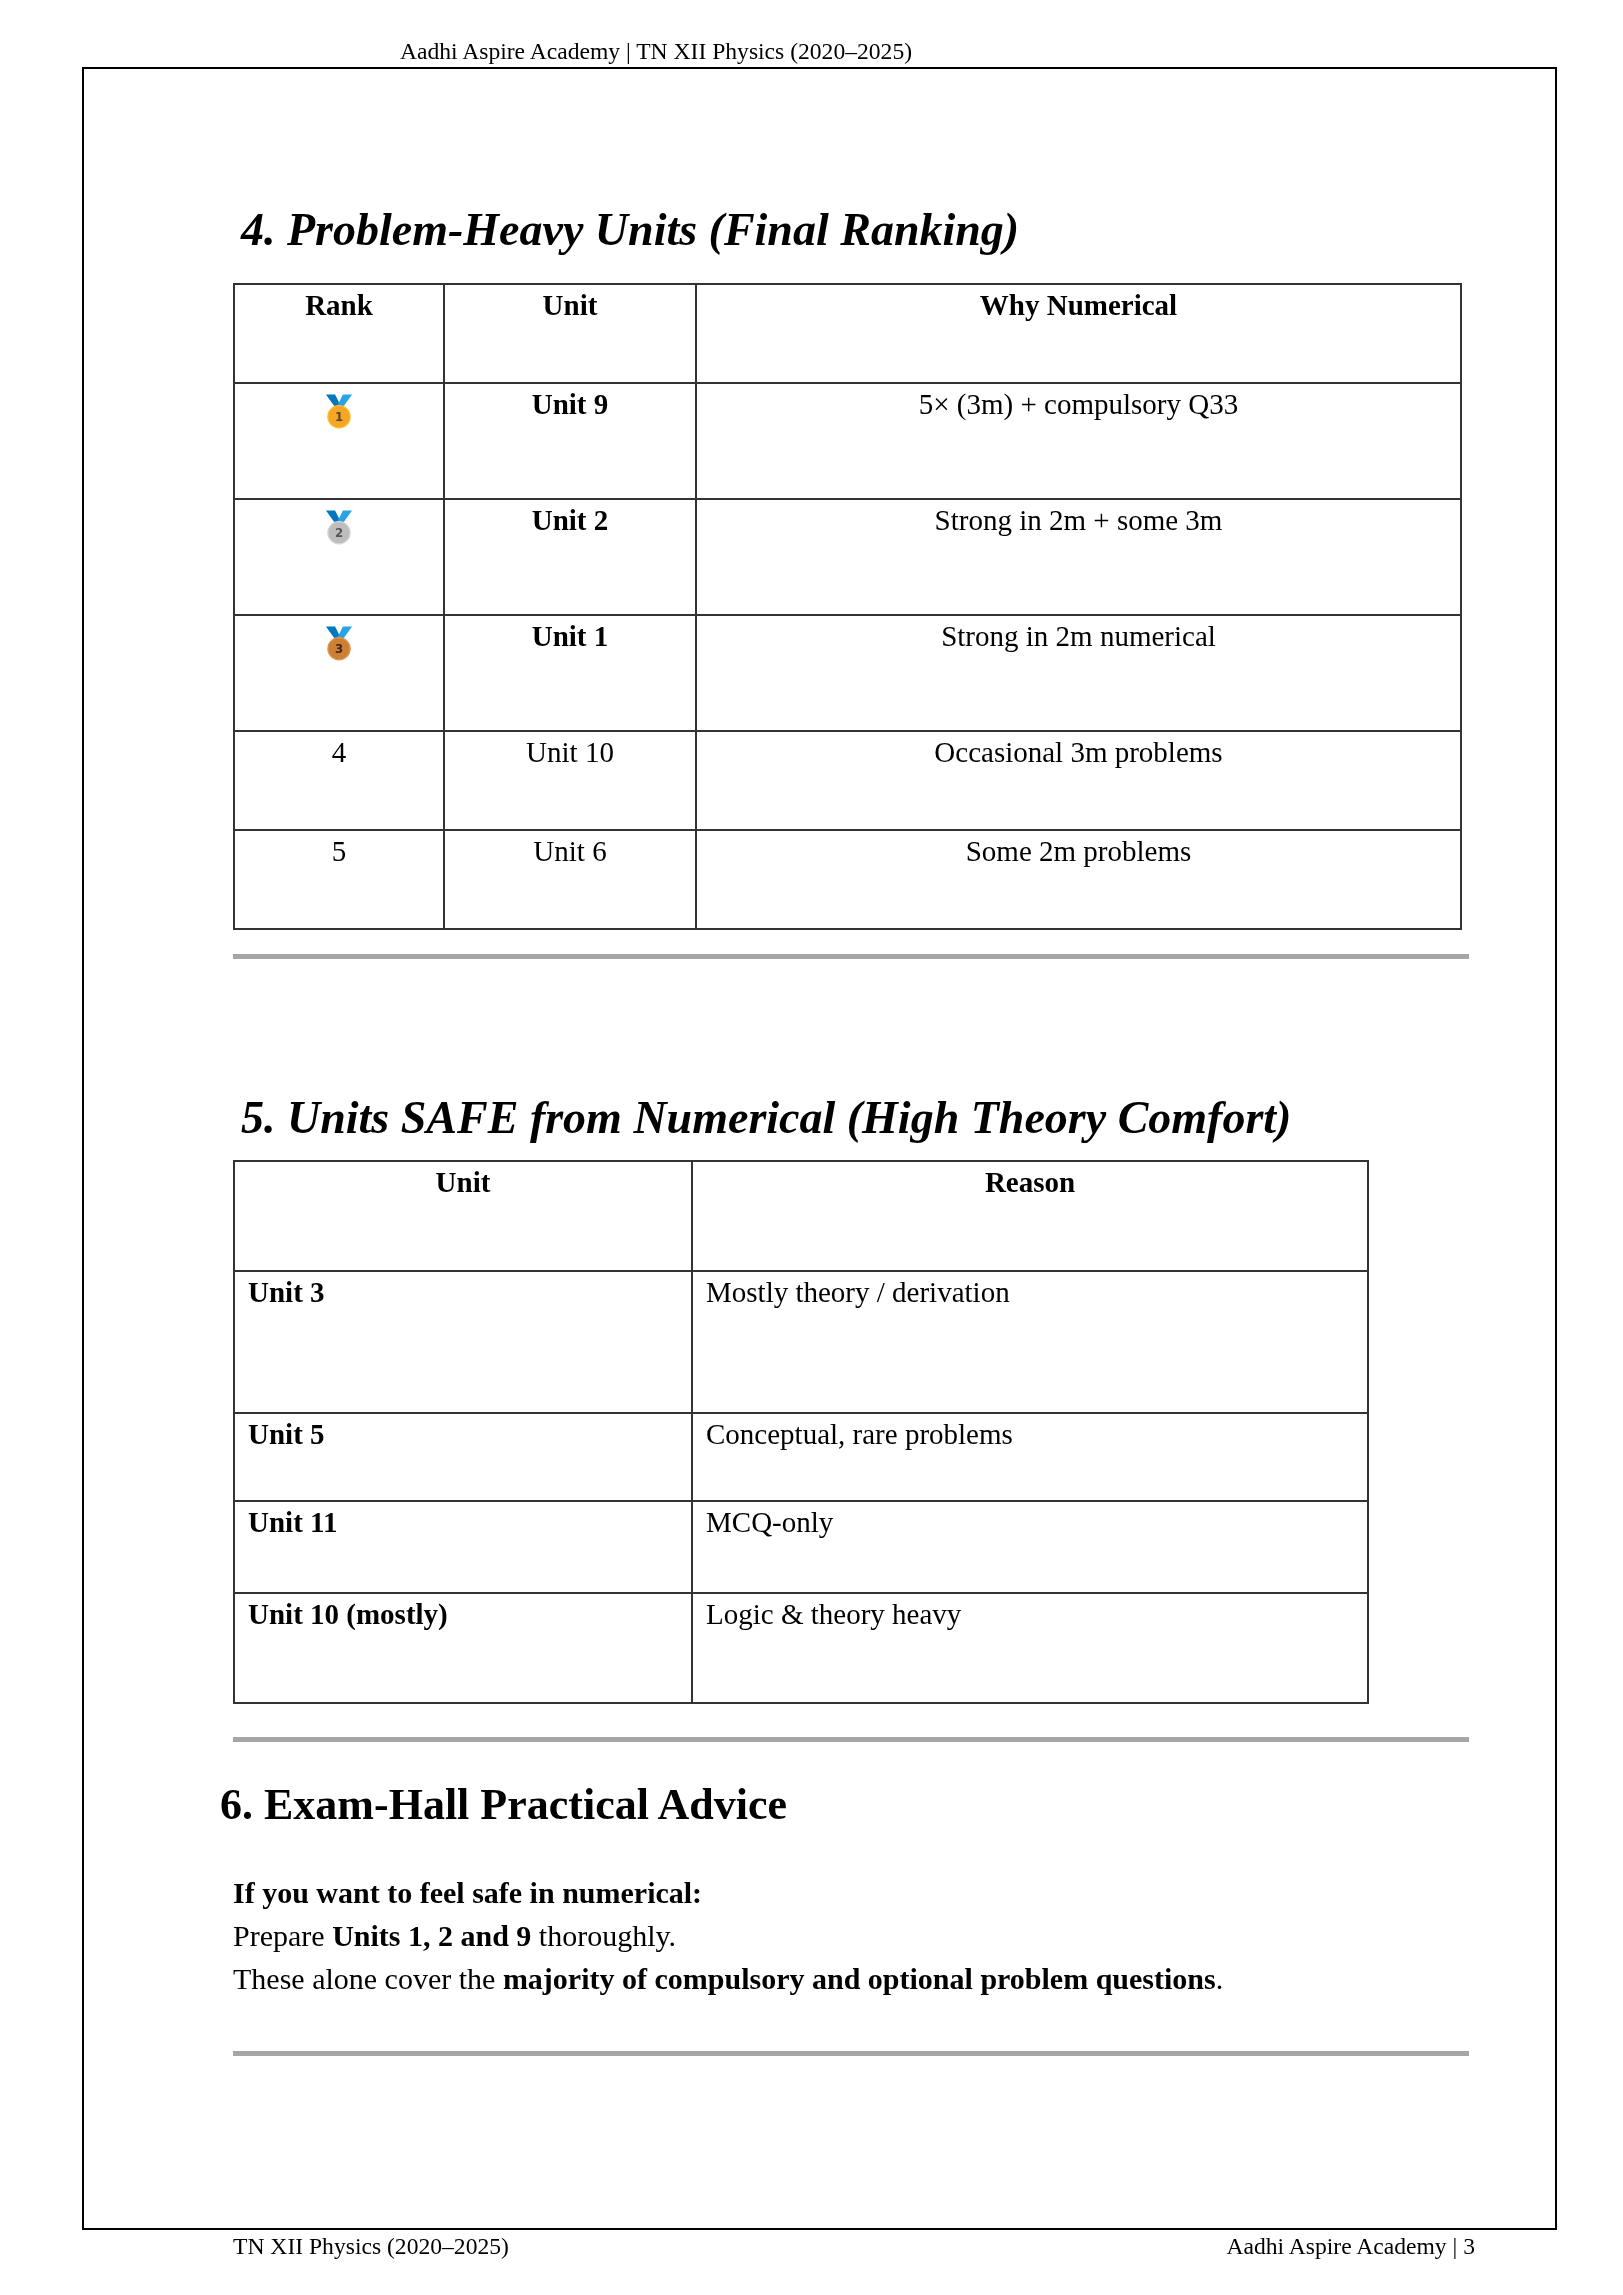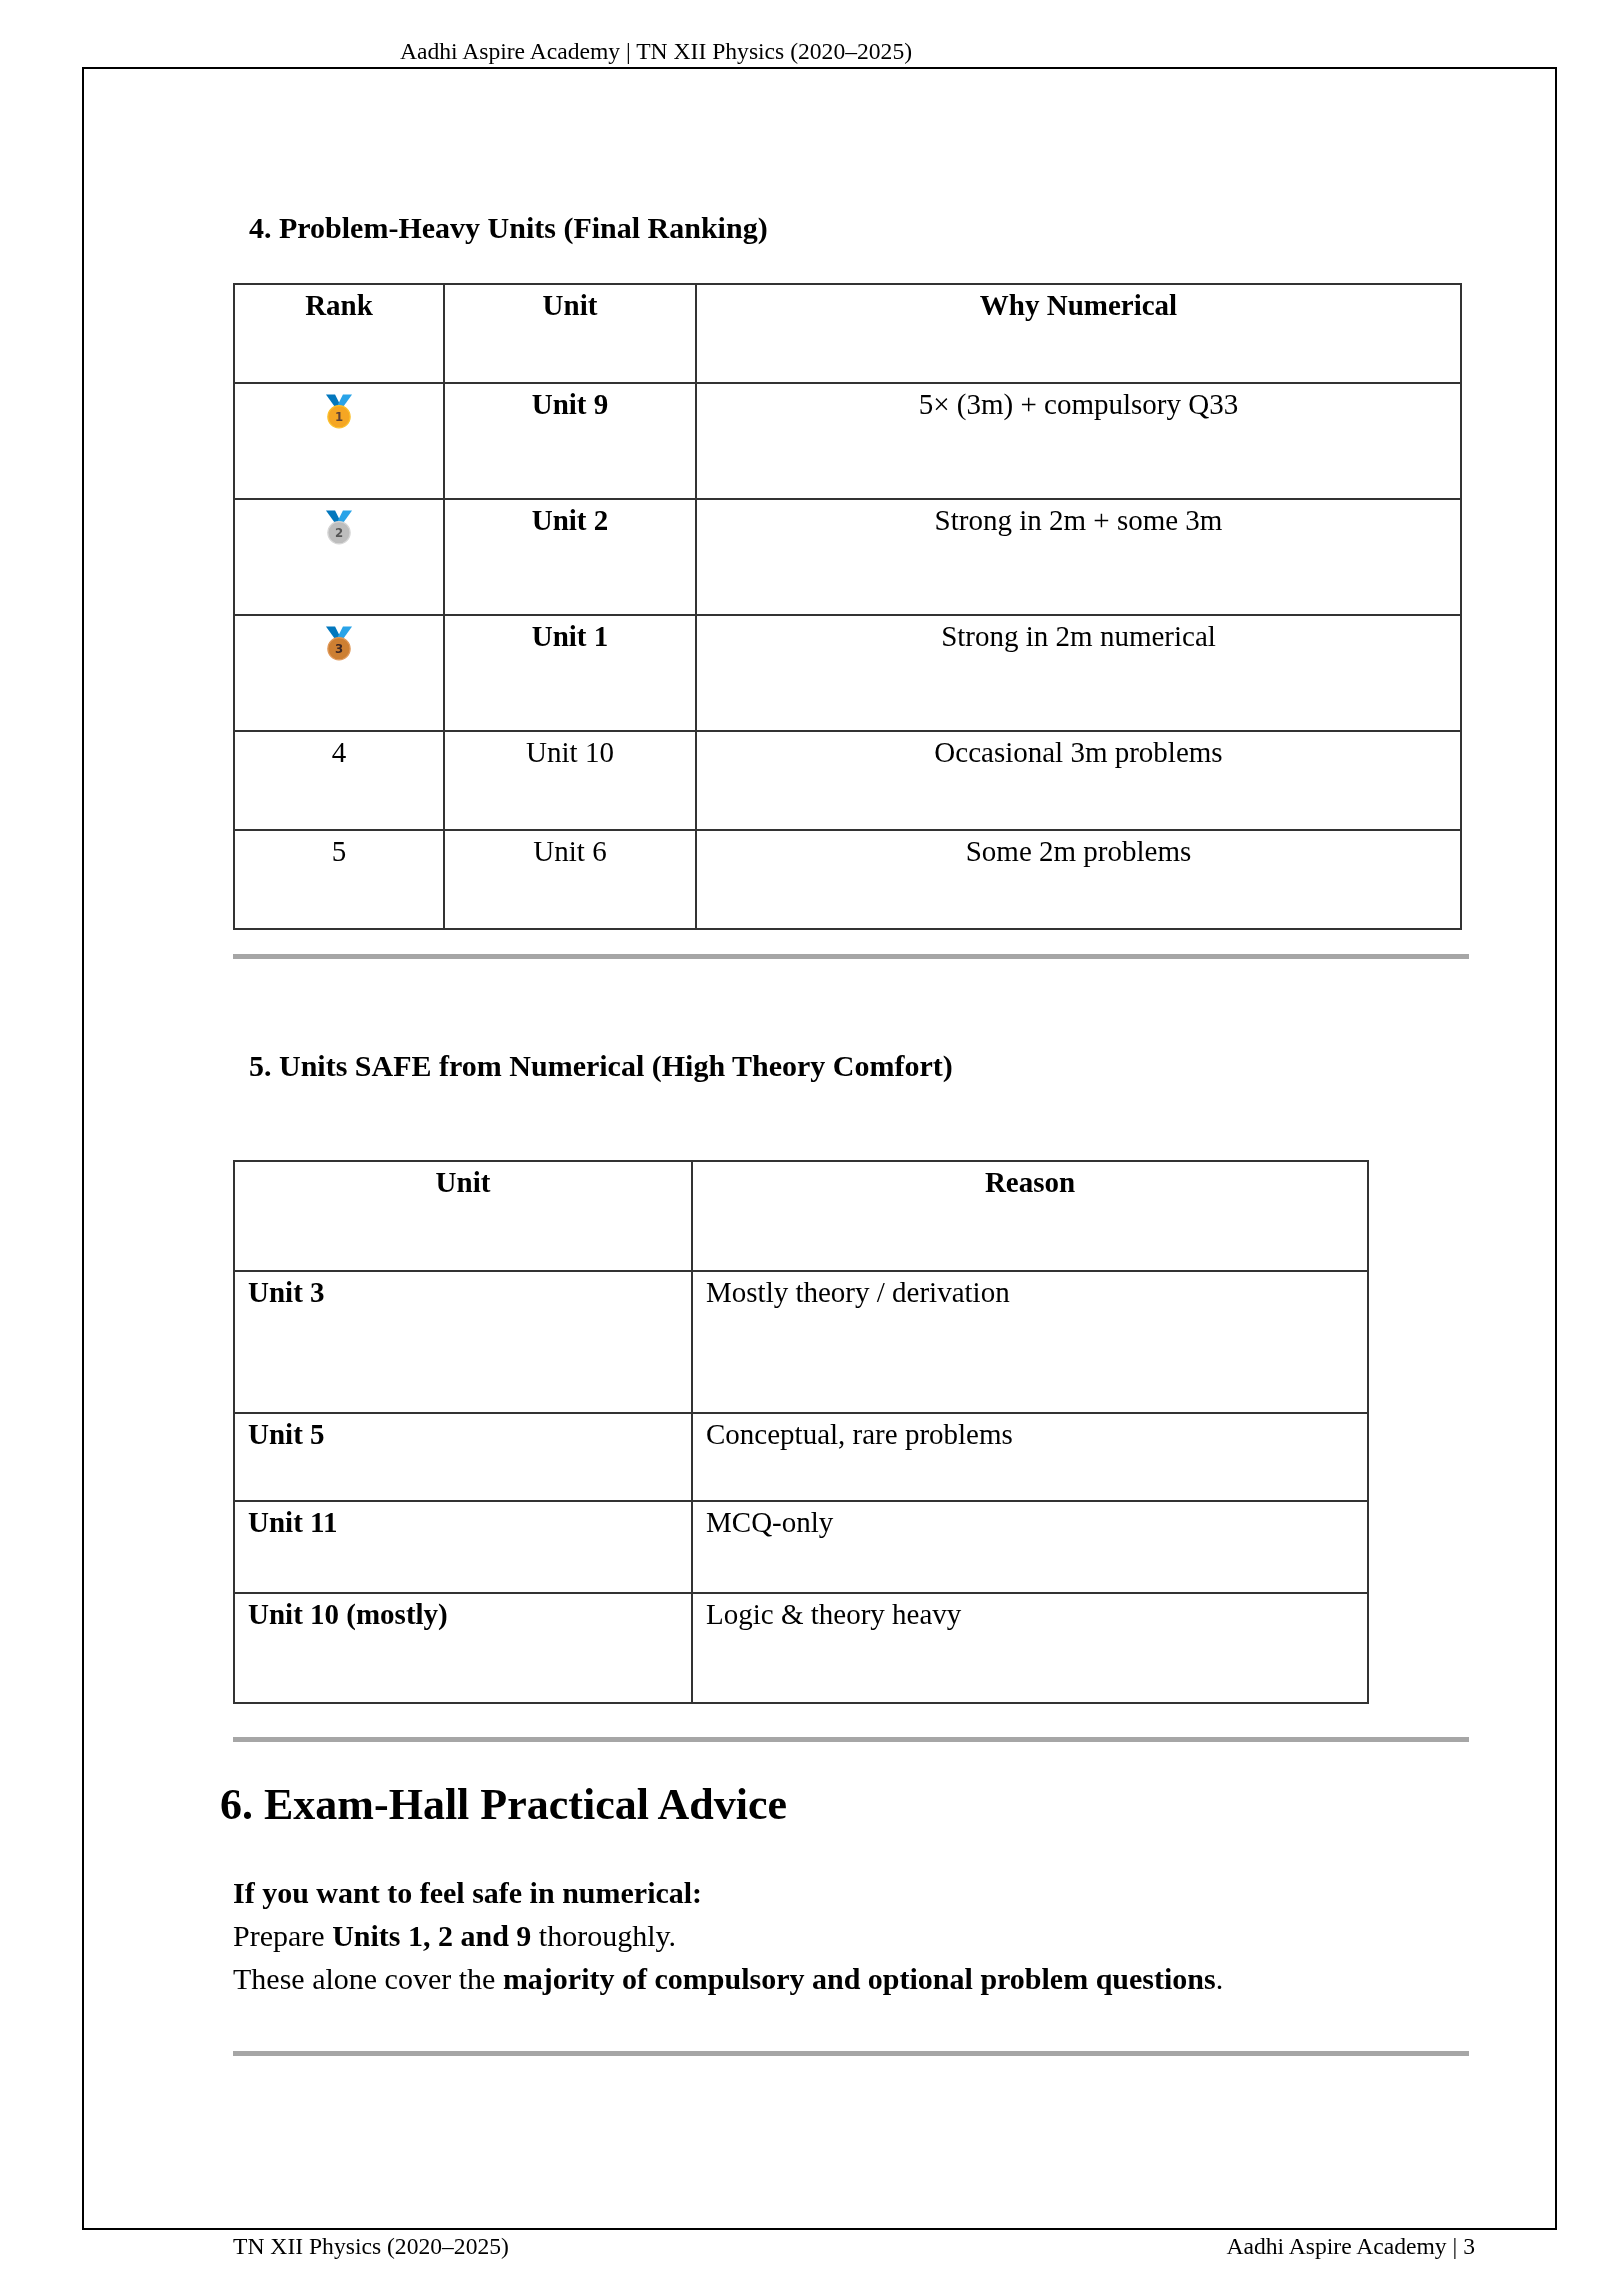--- a/index.html
+++ b/index.html
@@ -1,21 +1,21 @@
 <!DOCTYPE html>
 <html style="font-size:10.5px"><head>
 <meta charset="utf-8">
 <style>
   html, body { margin:0; padding:0; background:#ffffff; }
   body { width:1623px; height:2295px; position:relative; font-family:"Liberation Serif", serif; color:#000; }
   .header { position:absolute; top:38px; left:0; width:1312px; text-align:center; font-size:23.6px; }
   .frame { position:absolute; left:82px; top:67px; width:1475px; height:2163px; border:2px solid #000; box-sizing:border-box; border-top-width:2.6px; }
   .footer-left { position:absolute; left:233px; top:2233px; font-size:23.6px; }
   .footer-right { position:absolute; right:148px; top:2233px; font-size:23.6px; }
-  h2.sec { position:absolute; left:233px; margin:16px; font-weight:bold; font-size:30px; }
+  h2.sec { position:absolute; left:233px; margin:8px; font-weight:bold; font-size:46px;font-style:italic; }
   h1.sec6 { position:absolute; left:220px; margin:0; font-weight:bold; font-size:44px; }
   table { position:absolute; border-collapse:collapse; font-size:29px; }
   td, th { border:2px solid #333; vertical-align:top; padding:3.9px 13px 0 13px; }
   th { font-weight:bold; text-align:center; }
   .c { text-align:center; }
   .b { font-weight:bold; }
   .hr { position:absolute; left:233px; width:1236px; height:4.6px; background:#a6a6a6; }
   .medal { display:inline-block; width:34px; height:37px; margin-top:5.2px; }
   .advice { position:absolute; left:233px; top:1871px; font-size:30px; line-height:43px; }
 </style>
@@ -78,21 +78,21 @@
   <tr style="height:99px;">
     <td class="c">5</td>
     <td class="c">Unit 6</td>
     <td class="c">Some 2m problems</td>
   </tr>
 </tbody>
   </table>
 
 <div class="hr" style="top:954px;"></div>
 
-<h2 class="sec" style="top:1033px;">5. Units SAFE from Numerical (High Theory Comfort)</h2>
+<h2 class="sec" style="top:1083px;">5. Units SAFE from Numerical (High Theory Comfort)</h2>
 
 <table style="left:233px; top:1160px; width:1136px;">
   <tbody>
       <tr style="height:110px;">
     <th style="width:430px;">Unit</th>
     <th>Reason</th>
   </tr>
   <tr style="height:142px;">
     <td class="b">Unit 3</td>
     <td>Mostly theory / derivation</td>

